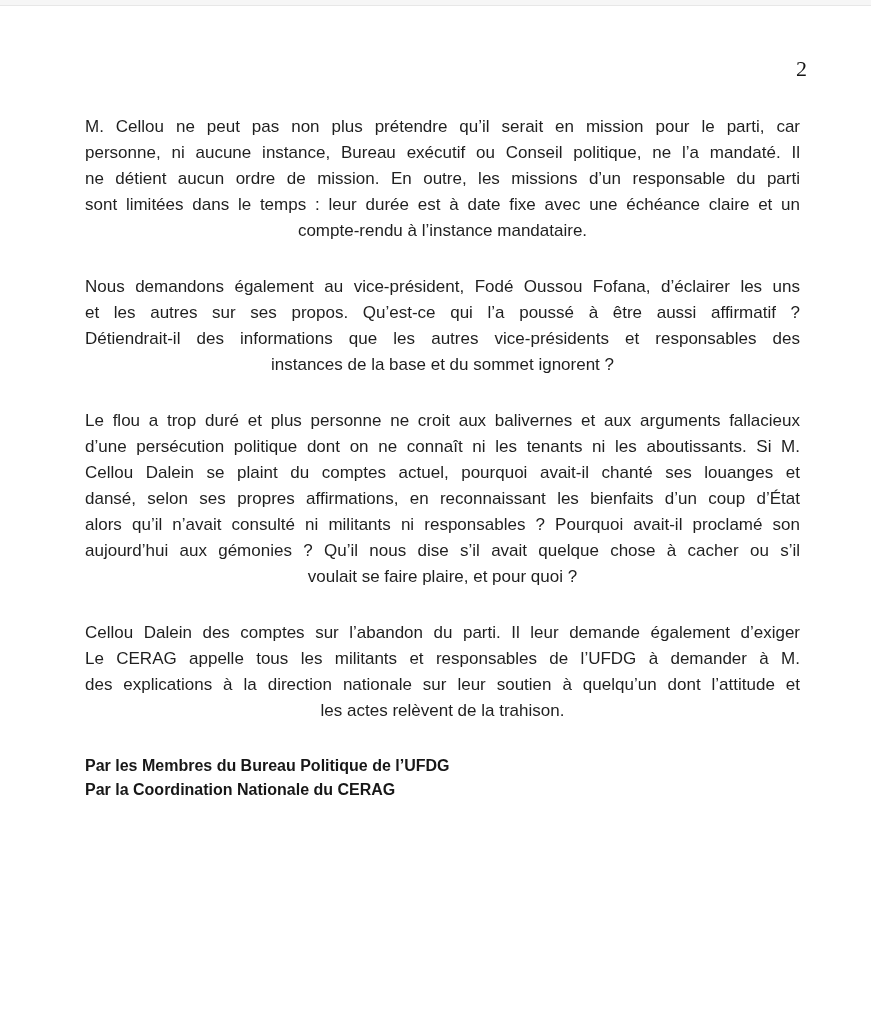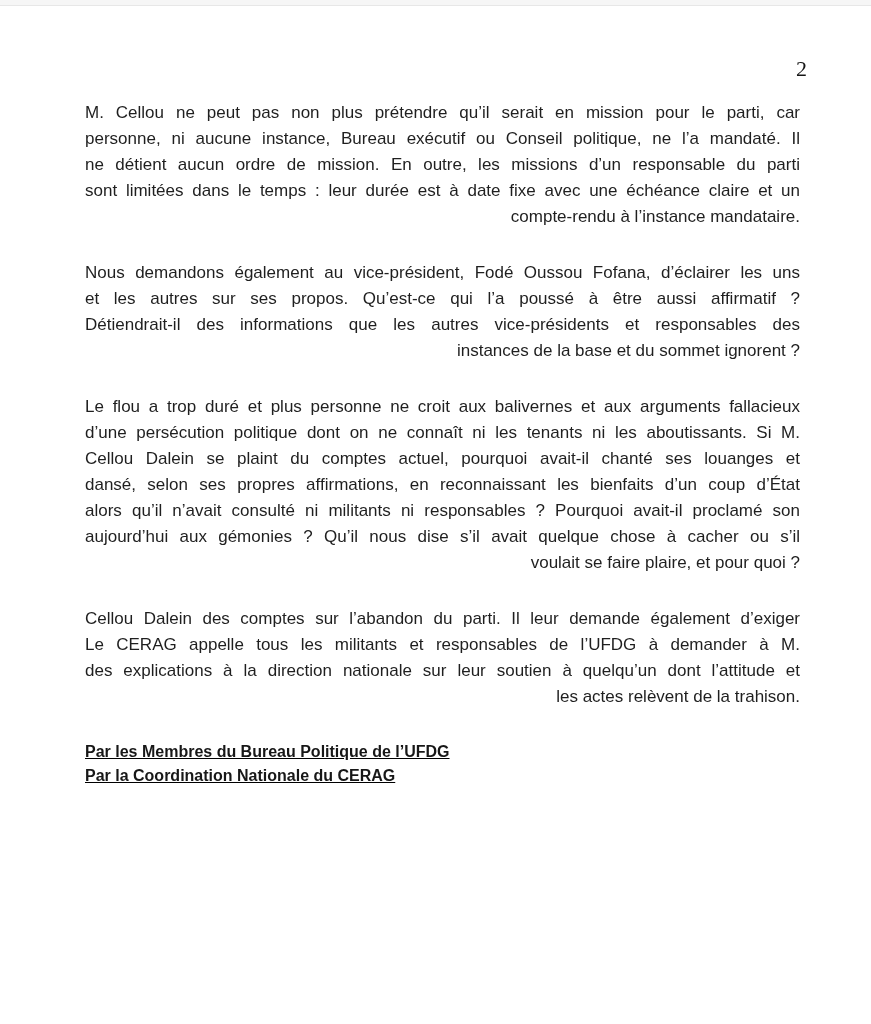--- a/index.html
+++ b/index.html
@@ -27,41 +27,41 @@
     position: absolute;
     top: 56px;
     right: 64px;
     font-family: "Liberation Serif", serif;
     font-size: 22px;
     color: #151515;
   }
 
   .content {
     position: absolute;
-    top: 100px;
+    top: 114px;
     left: 85px;
     width: 715px;
   }
 
   .paragraph { margin-bottom: 30px; }
 
   .line {
     font-size: 17px;
     line-height: 26px;
     color: #1f1f1f;
     white-space: normal;
-    text-align: right;
+    text-align: center;
   }
   
   .line.fill {
     text-align: justify;
     text-align-last: justify;
   }
 
-  .signatures { margin-top: 0; text-decoration: underline; }
+  .signatures { margin-top: 0; }
   .sig-line {
     font-size: 16px;
     line-height: 24px;
     font-weight: bold;
     color: #171717;
   }
 </style>
 </head>
 <body>
 

